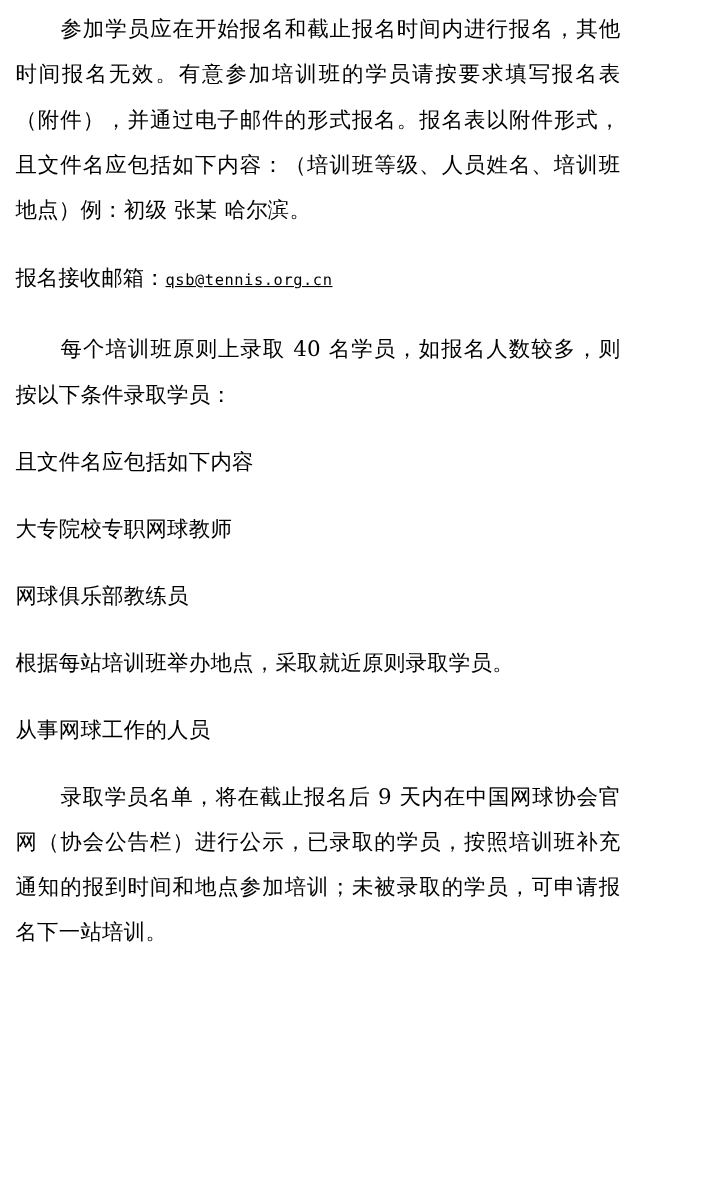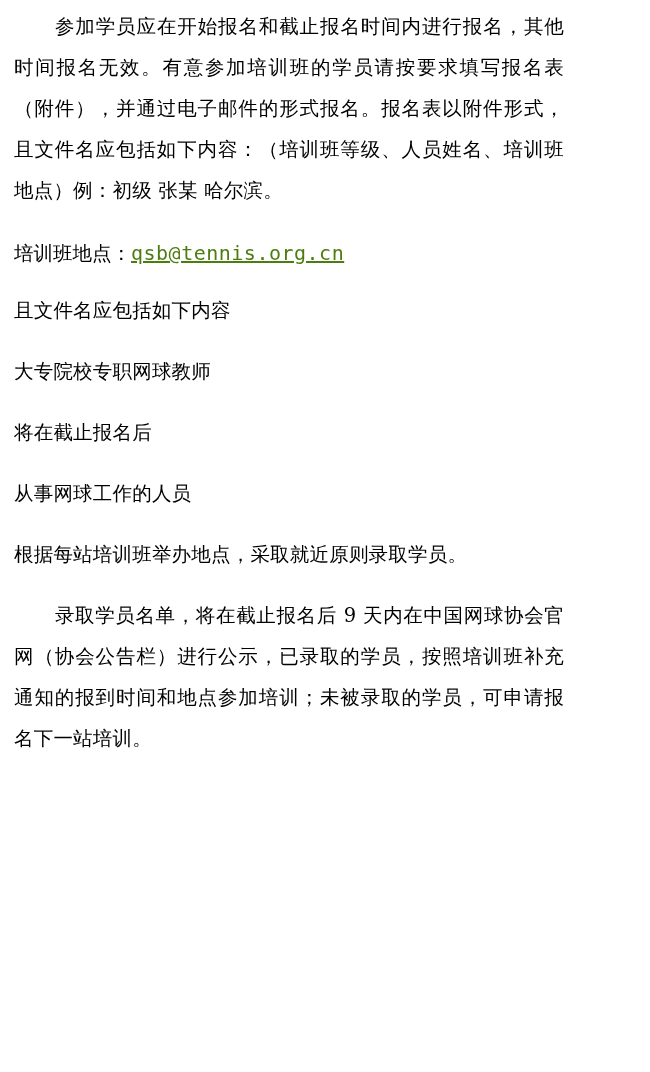--- a/index.html
+++ b/index.html
@@ -33,45 +33,46 @@
     text-indent: 2.1em;
   }
   .gap-md { margin-top: 20px; }
   .gap-lg { margin-top: 26px; }
   .email-line {
     font-size: 19.5px;
     line-height: 32px;
   }
   .email-link {
     font-family: "DejaVu Sans Mono", monospace;
-    font-size: 20px;
-    color: #4d7c0f;
+    font-size: 14px;
+    color: #000000;
     text-decoration: underline;
     letter-spacing: 0.5px;
   }
 </style>
 </head>
 <body>
 
 <div class="page">
 
   <p class="para indent">参加学员应在开始报名和截止报名时间内进行报名，其他时间报名无效。有意参加培训班的学员请按要求填写报名表（附件），并通过电子邮件的形式报名。报名表以附件形式，且文件名应包括如下内容：（培训班等级、人员姓名、培训班地点）例：初级 张某 哈尔滨。</p>
 
   <p class="email-line gap-lg">
-    <span>培训班地点：</span><a class="email-link" href="#">qsb@tennis.org.cn</a>
+    <span>报名接收邮箱：</span><a class="email-link" href="#">qsb@tennis.org.cn</a>
   </p>
 
 
+  <p class="para indent gap-lg">每个培训班原则上录取 40 名学员，如报名人数较多，则按以下条件录取学员：</p>
 
   <p class="para gap-md">且文件名应包括如下内容</p>
 
   <p class="para gap-md">大专院校专职网球教师</p>
 
-  <p class="para gap-md">将在截止报名后</p>
+  <p class="para gap-md">网球俱乐部教练员</p>
+
+  <p class="para gap-md">根据每站培训班举办地点，采取就近原则录取学员。</p>
 
   <p class="para gap-md">从事网球工作的人员</p>
-
-  <p class="para gap-md">根据每站培训班举办地点，采取就近原则录取学员。</p>
 
 
   <p class="para indent gap-md">录取学员名单，将在截止报名后 9 天内在中国网球协会官网（协会公告栏）进行公示，已录取的学员，按照培训班补充通知的报到时间和地点参加培训；未被录取的学员，可申请报名下一站培训。</p>
 
 </div>
 
 </body></html>

